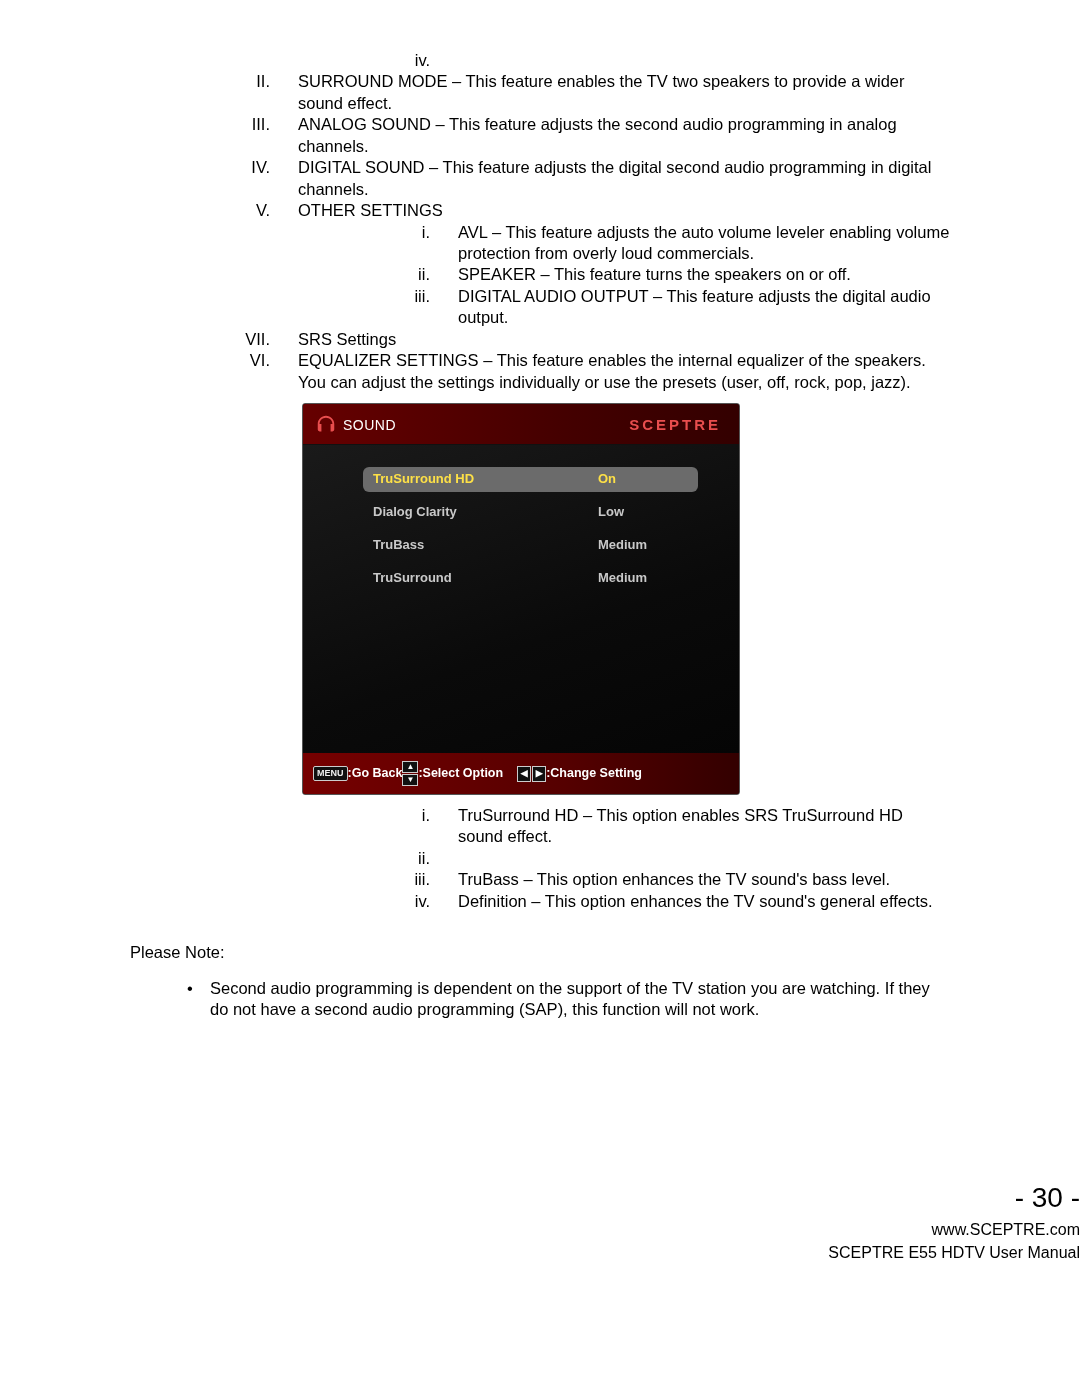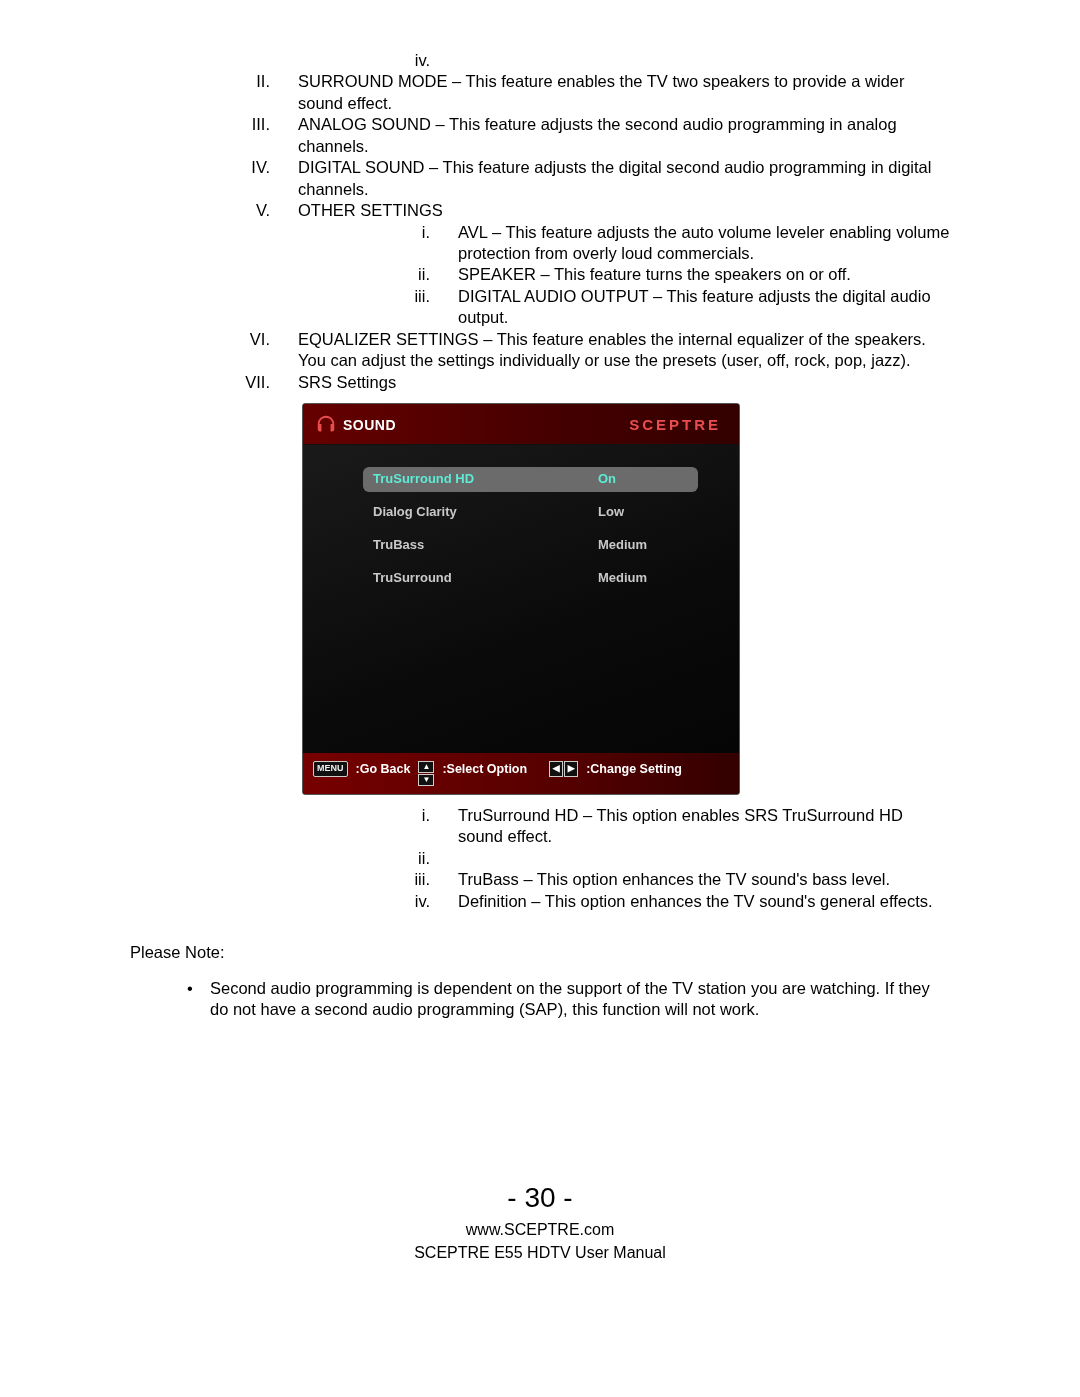--- a/index.html
+++ b/index.html
@@ -46,21 +46,21 @@
     padding: 10px 18px 8px 12px;
     background: linear-gradient(90deg,#600 0%, #400 60%, #300 100%);
     border-bottom: 1px solid #111;
   }
   .osd-header-left { display: flex; align-items: center; gap: 6px; }
   .hp-icon {
     width: 22px; height: 22px;
   }
   .sound-title {
     color: #fff;
-    font-weight: bold;
+    font-weight: normal;
     font-size: 14px;
     letter-spacing: 0.5px;
   }
   .brand {
     color: #e94e4e;
     font-weight: bold;
     font-size: 15px;
     letter-spacing: 3px;
     font-family: Arial, sans-serif;
   }
@@ -71,38 +71,37 @@
   }
   .opt-row {
     display: flex;
     font-size: 13px;
     color: #c9c9c9;
     padding: 4px 0;
   }
   .opt-row.selected .opt-label,
   .opt-row.selected .opt-val {
     background: #6b6b6b;
-    color: #5eead4;
+    color: #fde047;
   }
   .opt-label {
     width: 205px;
     padding: 4px 10px;
     font-weight: bold;
     border-radius: 6px 0 0 6px;
   }
   .opt-val {
     width: 90px;
     padding: 4px 10px;
     font-weight: bold;
     border-radius: 0 6px 6px 0;
   }
   .osd-footer {
     display: flex;
-    align-items: flex-start;
-    gap: 8px;
+    align-items: center;
     background: linear-gradient(90deg,#700 0%, #500 60%, #300 100%);
     padding: 8px 10px;
     font-size: 12.5px;
     font-weight: bold;
     color: #fff;
   }
   .btn-box {
     border: 1px solid #ccc;
     border-radius: 2px;
     padding: 1px 3px;
@@ -126,21 +125,21 @@
   .lr-box { display: flex; gap: 1px; margin-left: 14px; }
   .lr-btn {
     width: 12px; height: 14px; border: 1px solid #ccc; background: #111;
     display: flex; align-items: center; justify-content: center; font-size: 9px;
   }
   .footer {
     position: absolute;
     bottom: 70px;
     left: 0;
     width: 100%;
-    text-align: center;
+    text-align: right;
     font-size: 16px;
     line-height: 1.4;
   }
   .pagenum { font-size: 28px; margin-bottom: 2px; }
 </style>
 </head>
 <body>
 
 <div class="page">
 
@@ -170,26 +169,26 @@
     </div>
     <div class="subsubrow">
       <div class="subnum">ii.</div>
       <div class="txt">SPEAKER – This feature turns the speakers on or off.</div>
     </div>
     <div class="subsubrow">
       <div class="subnum">iii.</div>
       <div class="txt">DIGITAL AUDIO OUTPUT – This feature adjusts the digital audio output.</div>
     </div>
     <div class="row">
+      <div class="num">VII.</div>
+      <div class="txt">SRS Settings</div>
+    </div>
+    <div class="row">
       <div class="num">VI.</div>
       <div class="txt">EQUALIZER SETTINGS – This feature enables the internal equalizer of the speakers.  You can adjust the settings individually or use the presets (user, off, rock, pop, jazz).</div>
-    </div>
-    <div class="row">
-      <div class="num">VII.</div>
-      <div class="txt">SRS Settings</div>
     </div>
 
     <div class="osd-wrap">
       <div class="osd">
         <div class="osd-header">
           <div class="osd-header-left">
             <svg class="hp-icon" viewBox="0 0 24 24">
               <path fill="#e94e4e" d="M12 2C7 2 3 6 3 11v6a2 2 0 0 0 2 2h2v-8H5v-0c0-4 3-7 7-7s7 3 7 7v0h-2v8h2a2 2 0 0 0 2-2v-6c0-5-4-9-9-9z"></path>
             </svg>
             <span class="sound-title">SOUND</span>

